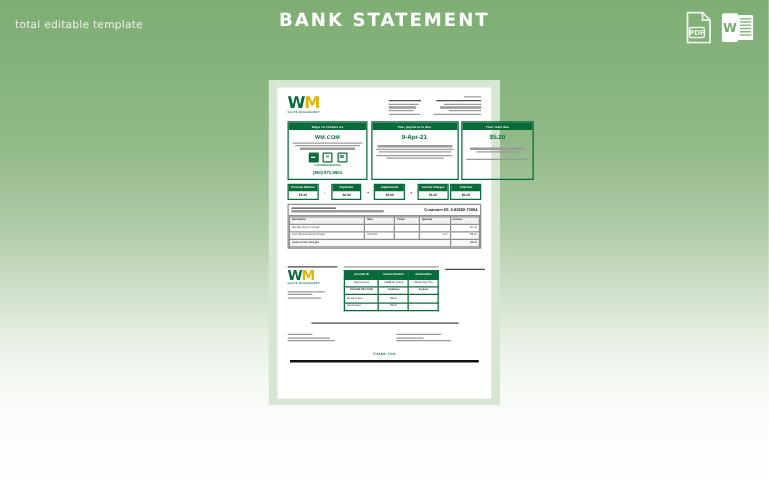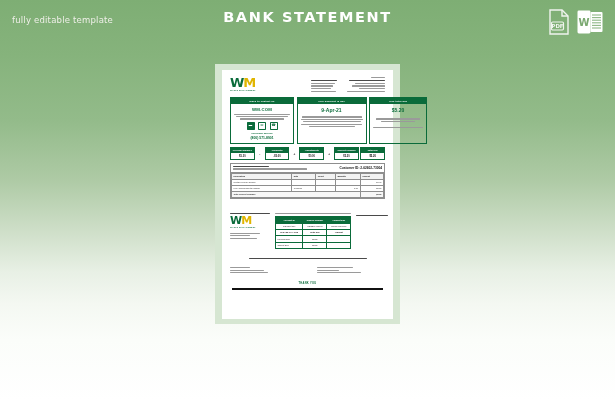--- a/index.html
+++ b/index.html
@@ -118,21 +118,21 @@
   .addr div{flex:1;}
   .thanks{text-align:center;margin-top:7px;font-size:2.6px;color:#0a6b3a;font-weight:bold;letter-spacing:.3px;}
   .rule{height:1.2px;background:#111;margin:3px 2px 0 2px;}
 </style>
 </head>
 <body>
 
 <div class="stage">
 
   <div class="brand">
-    <div class="brand-sub">fully editable template</div>
+    <div class="brand-sub">total editable template</div>
   </div>
 
   <div class="doc-title">BANK STATEMENT</div>
 
   <div class="filetypes">
     <span>
       <svg width="22" height="26" viewBox="0 0 22 26" aria-hidden="true">
         <path d="M2 1 h12 l6 6 v18 a0 0 0 0 1 0 0 H2 Z" fill="none" stroke="#f0f4ee" stroke-width="1.4"></path>
         <path d="M14 1 v6 h6" fill="none" stroke="#f0f4ee" stroke-width="1.4"></path>
         <rect x="3.5" y="13" width="12" height="8" rx="1.2" fill="none" stroke="#f0f4ee" stroke-width="1.2"></rect>

